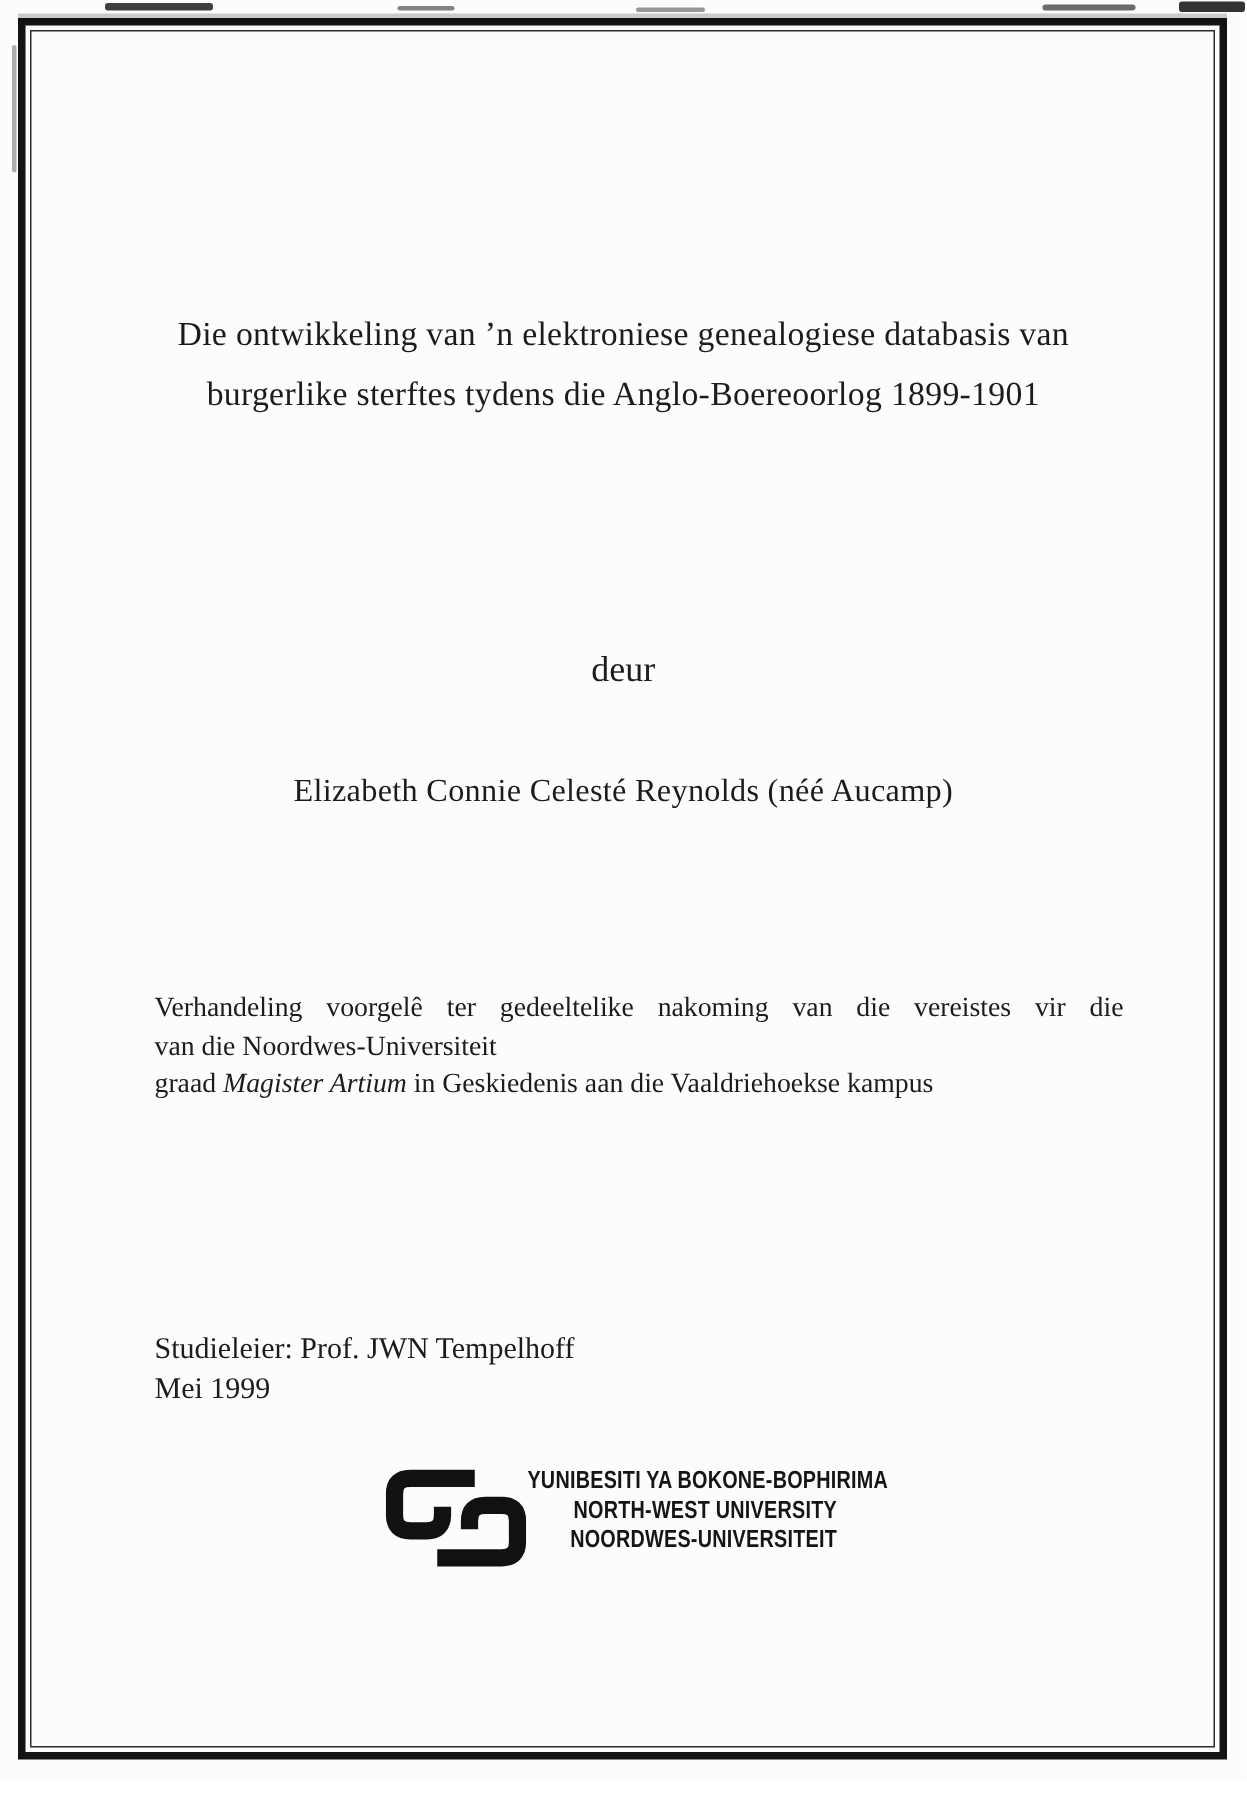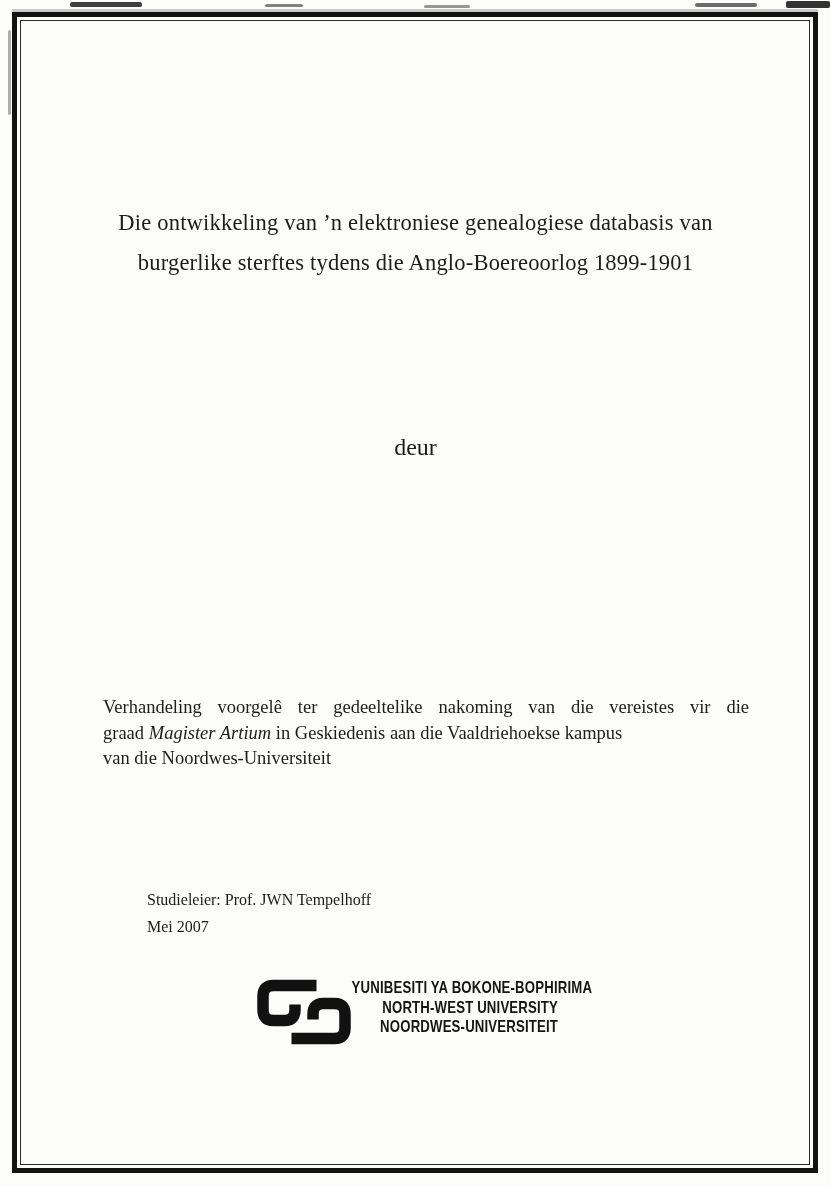--- a/index.html
+++ b/index.html
@@ -55,37 +55,36 @@
   }
   .author {
     position: absolute;
     left: 30px; right: 30px; top: 515px;
     text-align: center;
     font-size: 21.5px;
     letter-spacing: 0.2px;
   }
   .statement {
     position: absolute;
-    left: 103px; top: 695px;
+    left: 103px; top: 660px;
     width: 646px;
     font-size: 18.5px;
     line-height: 25.5px;
   }
   .statement .justified {
     text-align: justify;
     text-align-last: justify;
     word-spacing: 1px;
   }
   .statement em { font-style: italic; }
   .supervisor-block {
     position: absolute;
     left: 103px; top: 886px;
-    font-size: 16px;
+    font-size: 20px;
     line-height: 27px;
-    margin-left: 44px;
   }
   .logo-block { position: absolute; left: 0; top: 0; }
   .logo-mark {
     position: absolute;
     left: 257px; top: 979px;
     width: 94px; height: 66px;
   }
   .logo-text {
     position: absolute;
     left: 300px; top: 978px;
@@ -118,30 +117,31 @@
   <div class="frame-outer"></div>
   <div class="frame-inner"></div>
 
   <div class="title-block">
     <div>Die ontwikkeling van ’n elektroniese genealogiese databasis van</div>
     <div>burgerlike sterftes tydens die Anglo-Boereoorlog 1899-1901</div>
   </div>
 
   <div class="byline">deur</div>
 
+  <div class="author">Elizabeth Connie Celesté Reynolds (néé Aucamp)</div>
 
   <div class="statement">
     <div class="justified">Verhandeling voorgelê ter gedeeltelike nakoming van die vereistes vir die</div>
+    <div>van die Noordwes-Universiteit</div>
     <div><span>graad </span><em>Magister Artium</em><span> in Geskiedenis aan die Vaaldriehoekse kampus</span></div>
-    <div>van die Noordwes-Universiteit</div>
   </div>
 
   <div class="supervisor-block">
     <div>Studieleier: Prof. JWN Tempelhoff</div>
-    <div>Mei 2007</div>
+    <div>Mei 1999</div>
   </div>
 
   <div class="logo-block">
     <svg class="logo-mark" viewBox="0 0 93 66" xmlns="http://www.w3.org/2000/svg" aria-hidden="true">
       <path d="M 59,6.5 L 16,6.5 Q 5.5,6.5 5.5,17 L 5.5,31 Q 5.5,41.5 16,41.5 L 27,41.5 Q 37.5,41.5 37.5,31 L 37.5,25.5" fill="none" stroke="#111111" stroke-width="11.5" stroke-linejoin="round"></path>
       <path d="M 34,59.5 L 77,59.5 Q 87.5,59.5 87.5,49 L 87.5,35 Q 87.5,24.5 77,24.5 L 66,24.5 Q 55.5,24.5 55.5,35 L 55.5,40.5" fill="none" stroke="#111111" stroke-width="11.5" stroke-linejoin="round"></path>
     </svg>
     <div class="logo-text">
       <div>YUNIBESITI YA BOKONE-BOPHIRIMA</div>
       <div>NORTH-WEST UNIVERSITY</div>

